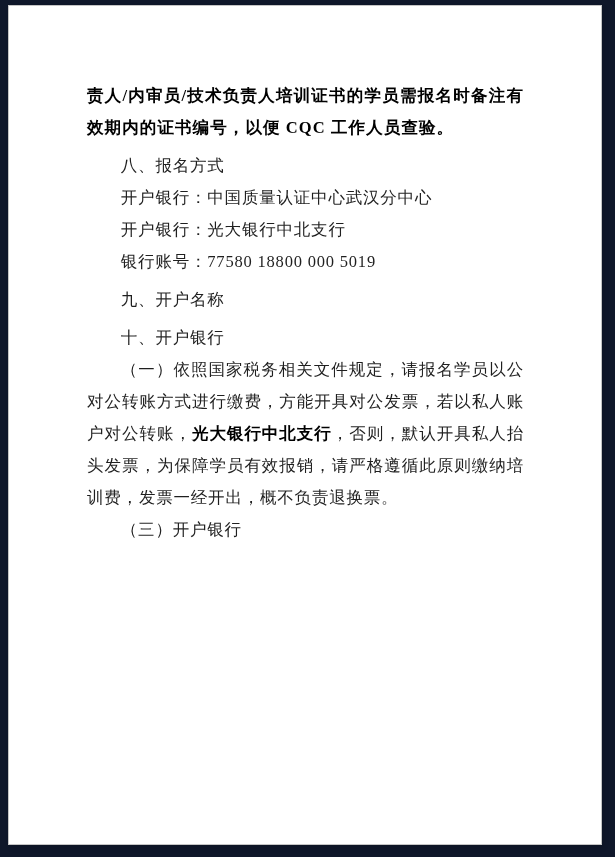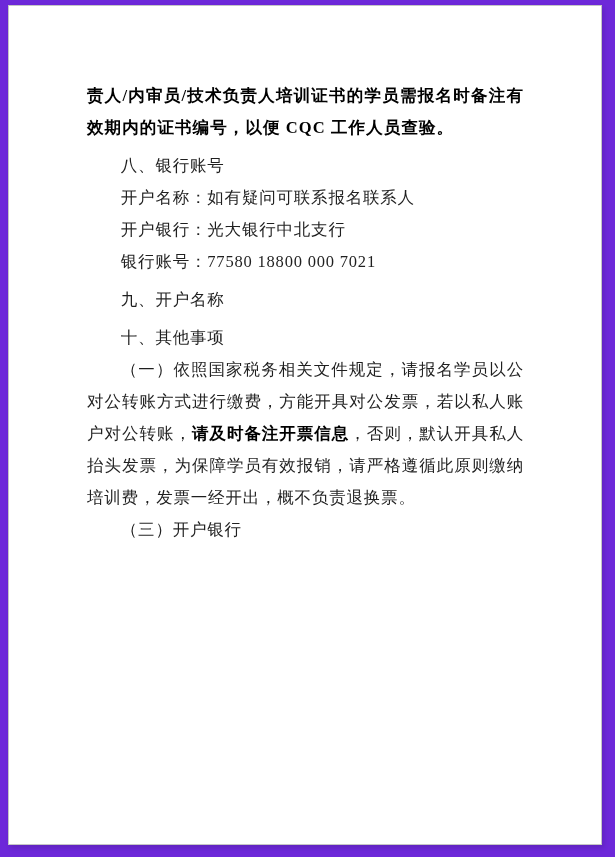--- a/index.html
+++ b/index.html
@@ -8,21 +8,21 @@
     width: 615px;
     height: 857px;
     overflow: hidden;
     background: #ececec;
     font-family: "Liberation Serif", "DejaVu Serif", serif;
   }
   .viewport {
     position: relative;
     width: 615px;
     height: 857px;
-    background: #6d28d9;
+    background: #0f172a;
   }
   .page {
     position: absolute;
     left: 8px;
     top: 5px;
     width: 594px;
     height: 840px;
     box-sizing: border-box;
     background: #ffffff;
     border: 1px solid #c5c5c5;
@@ -60,23 +60,23 @@
     color: #000000;
   }
 </style>
 </head>
 <body>
 
 <div class="viewport">
   <div class="page">
     <div class="content" id="doc-body">
         <p class="blk boldpara"><span>责人/内审员/技术负责人培训证书的学员需报名时备注有效期内的证书编号，以便 CQC 工作人员查验。</span></p>
-        <p class="blk heading ind"><span>八、银行账号</span></p>
-        <p class="blk ind"><span>开户名称：如有疑问可联系报名联系人</span></p>
+        <p class="blk heading ind"><span>八、报名方式</span></p>
+        <p class="blk ind"><span>开户银行：中国质量认证中心武汉分中心</span></p>
         <p class="blk ind"><span>开户银行：光大银行中北支行</span></p>
-        <p class="blk ind"><span>银行账号：77580 18800 000 7021</span></p>
+        <p class="blk ind"><span>银行账号：77580 18800 000 5019</span></p>
         <p class="blk heading ind"><span>九、开户名称</span></p>
-        <p class="blk heading ind"><span>十、其他事项</span></p>
-        <p class="blk ind"><span>（一）依照国家税务相关文件规定，请报名学员以公对公转账方式进行缴费，方能开具对公发票，若以私人账户对公转账，</span><span class="b">请及时备注开票信息</span><span>，否则，默认开具私人抬头发票，为保障学员有效报销，请严格遵循此原则缴纳培训费，发票一经开出，概不负责退换票。</span></p>
+        <p class="blk heading ind"><span>十、开户银行</span></p>
+        <p class="blk ind"><span>（一）依照国家税务相关文件规定，请报名学员以公对公转账方式进行缴费，方能开具对公发票，若以私人账户对公转账，</span><span class="b">光大银行中北支行</span><span>，否则，默认开具私人抬头发票，为保障学员有效报销，请严格遵循此原则缴纳培训费，发票一经开出，概不负责退换票。</span></p>
         <p class="blk ind"><span>（三）开户银行</span></p>
       </div>
   </div>
 </div>
 
 </body></html>

